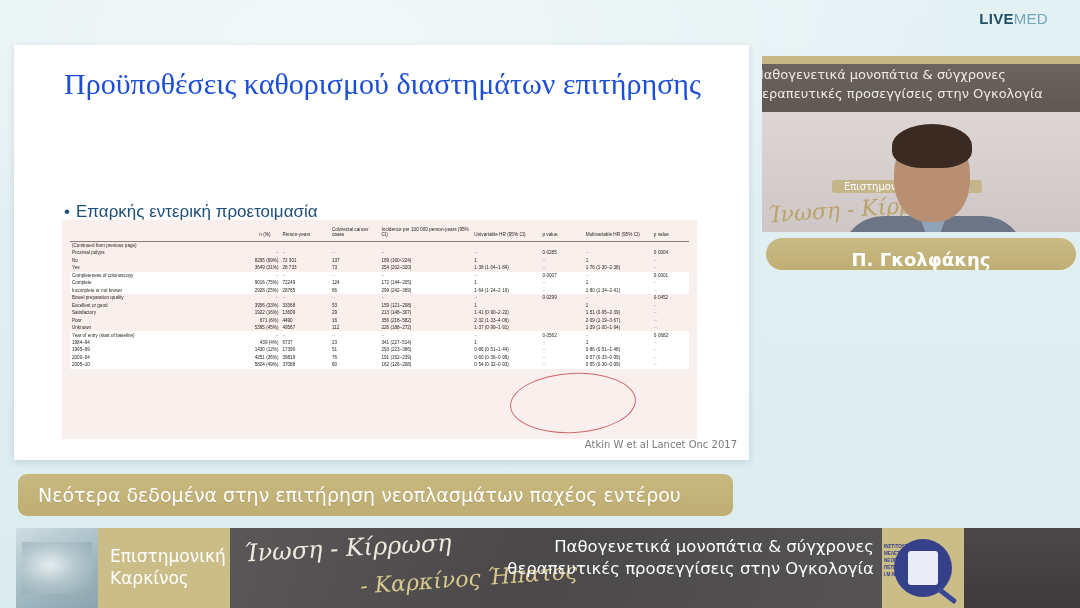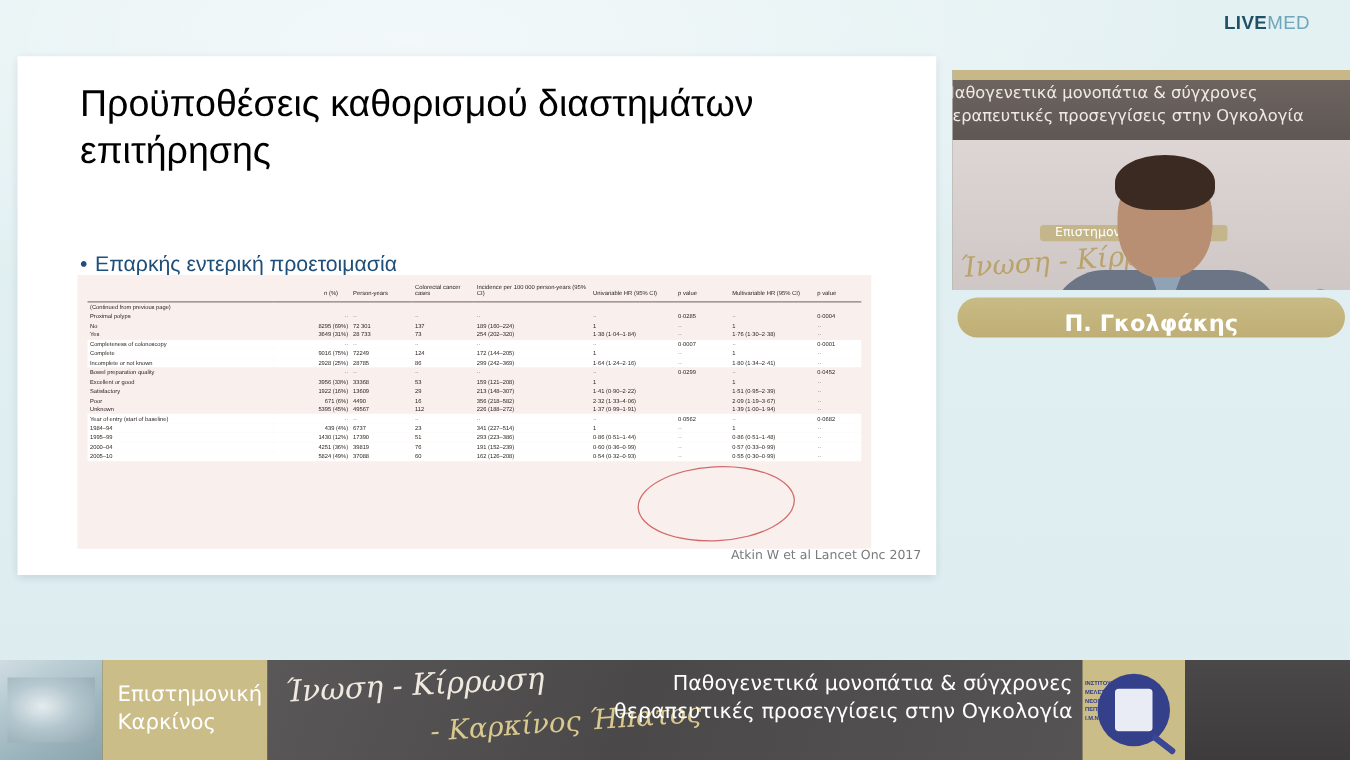--- a/index.html
+++ b/index.html
@@ -15,22 +15,22 @@
      background:radial-gradient(ellipse at 30% 10%, rgba(255,255,255,.55), rgba(255,255,255,0) 60%);}
   
   #livemed{position:absolute;right:32px;top:10px;font-size:15px;letter-spacing:.3px;
      font-weight:700;}
   #livemed .a{color:#1f5166;}
   #livemed .b{color:#6fa6bb;font-weight:400;}
   
   #slide{position:absolute;left:14px;top:45px;width:735px;height:415px;background:#ffffff;
      box-shadow:0 2px 7px rgba(0,40,60,.13);}
   #slide-title{position:absolute;left:50px;top:20px;width:640px;
-     color:#000000;font-size:30px;line-height:1.24;font-weight:400;
-     font-family:Liberation Sans, sans-serif;}
+     color:#1d4ed8;font-size:30px;line-height:1.24;font-weight:400;
+     font-family:Liberation Serif, serif;}
   .bullet1{position:absolute;left:50px;top:157px;color:#1f4e79;font-size:17px;
      font-family:Liberation Sans, sans-serif;}
   .bullet1 .dot{display:inline-block;width:12px;}
   .bullet2{position:absolute;left:92px;top:186px;color:#1f4e79;font-size:14px;
      font-family:"DejaVu Sans",sans-serif;}
   .bullet2 .dot{display:inline-block;width:12px;}
   
   #table-wrap{position:absolute;left:48px;top:175px;width:635px;height:219px;
      background:#f9efed;padding:6px 8px 4px 8px;box-sizing:border-box;}
   table.lancet{border-collapse:collapse;width:100%;font-size:4.6px;color:#2b2320;
@@ -86,21 +86,21 @@
      background:#b9c6d4;clip-path:polygon(40% 0,60% 0,78% 100%,22% 100%);}
   #spk-tiecol{position:absolute;left:158px;top:106px;width:26px;height:34px;
      background:#8fa2b6;clip-path:polygon(0 0,100% 0,50% 100%);}
   
   #nameplate{position:absolute;left:766px;top:238px;width:310px;height:32px;
      background:linear-gradient(180deg,#c9bb86,#bfae74);border-radius:16px;
      display:flex;align-items:flex-end;justify-content:center;}
   #nameplate span{color:#ffffff;font-size:18px;font-weight:700;
      font-family:"DejaVu Sans",sans-serif;}
   
-  #footer{position:absolute;left:0;bottom:0;width:872px;height:80px;
+  #footer{position:absolute;left:16px;bottom:0;width:872px;height:80px;
      background:linear-gradient(180deg,#4e4e4e,#3f3f3f);}
   #f-img{position:absolute;left:0;top:0;width:82px;height:80px;
      background:linear-gradient(150deg,#cfdde2,#9fb7c0 60%,#8ba3ad);}
   #f-img:after{content:"";position:absolute;left:6px;top:14px;width:70px;height:52px;
      background:radial-gradient(ellipse at 40% 45%, #eef4f6 0%, #b6c8cf 45%, #8ea6b0 100%);
      opacity:.85;}
   #f-gold{position:absolute;left:82px;top:0;width:132px;height:80px;background:#cbbd88;
      display:flex;align-items:center;}
   #f-gold .t{color:#ffffff;font-size:17px;line-height:1.28;padding-left:12px;
      font-family:"DejaVu Sans",sans-serif;}
@@ -341,20 +341,23 @@
               <td class="numc">··</td>
             </tr>
           </tbody>
       </table>
     </div>
 
     <div id="ellipse"></div>
     <div id="citation">Atkin W et al Lancet Onc 2017</div>
   </div>
 
+  <div id="caption">
+    <span>Νεότερα δεδομένα στην επιτήρηση νεοπλασμάτων παχέος εντέρου</span>
+  </div>
 
   <div id="video">
     <div id="vid-banner"></div>
     <div id="vid-dark">
       <div class="t">Παθογενετικά  μονοπάτια &amp; σύγχρονες</div>
       <div class="t">θεραπευτικές προσεγγίσεις στην Ογκολογία</div>
     </div>
     <div id="vid-wall">
       <div id="vid-pill">Επιστημονική Συνάντηση</div>
       <div id="vid-script">Ίνωση - Κίρρωση</div>

